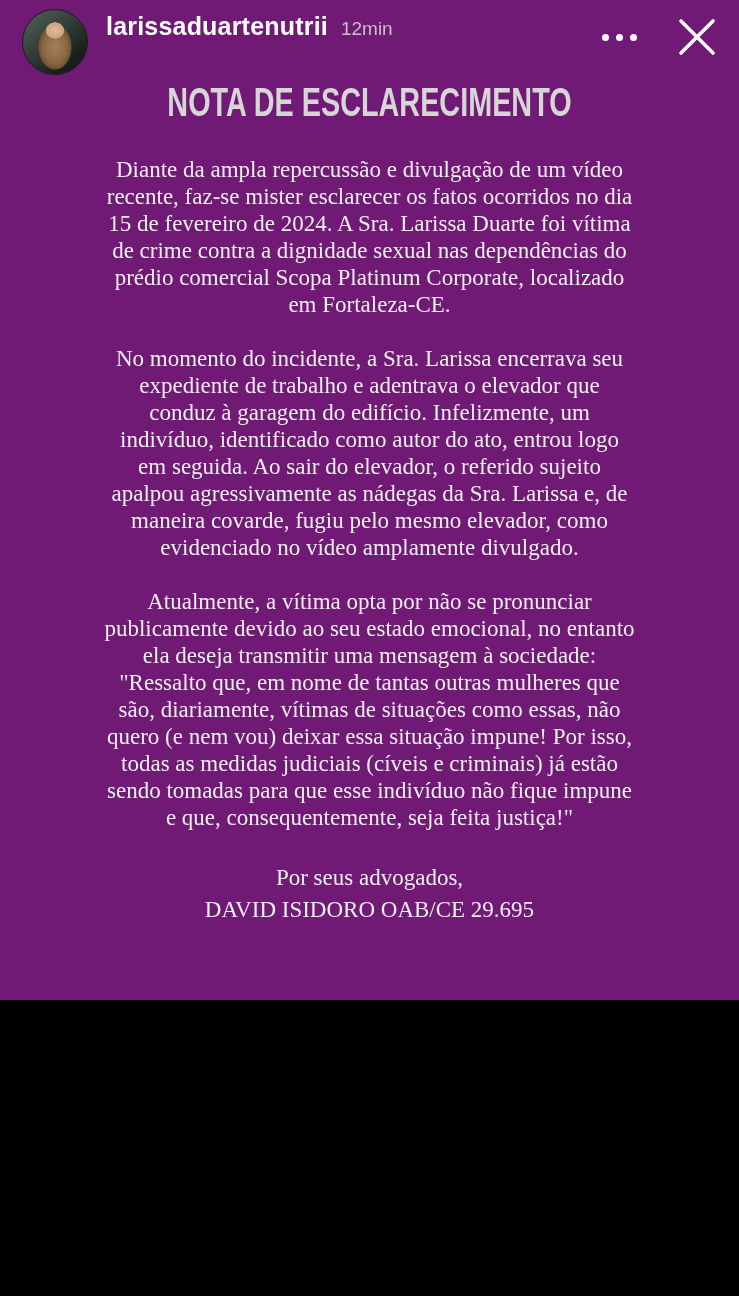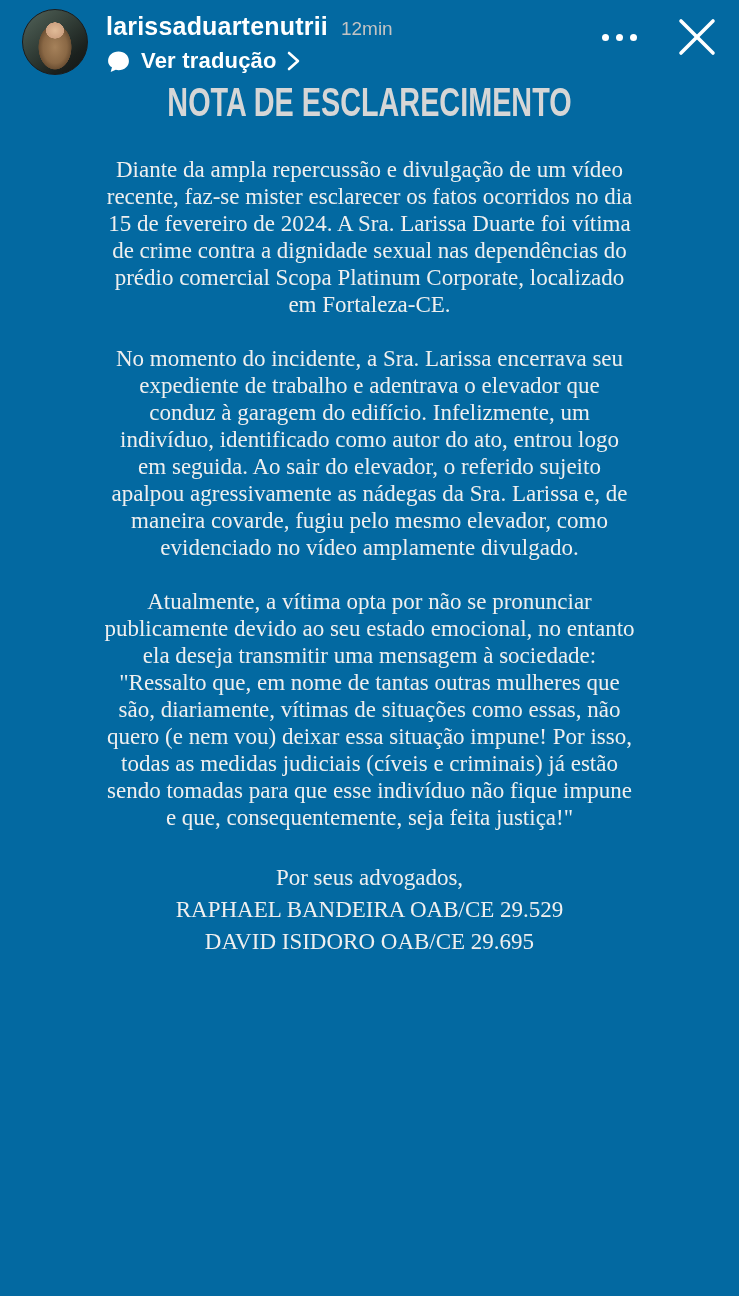--- a/index.html
+++ b/index.html
@@ -1,21 +1,21 @@
 <!DOCTYPE html>
 <html><head>
 <meta charset="utf-8">
 <style>
   * { margin: 0; padding: 0; box-sizing: border-box; }
   html, body { background: #000; }
   body { width: 739px; height: 1296px; overflow: hidden; position: relative; }
 
   .story-viewport {
-    width: 739px; height: 1296px;
-    background: #0369a1;
+    width: 739px; height: 1000px;
+    background: #701a75;
     position: relative;
     font-family: "Liberation Sans", sans-serif;
   }
 
   
   .story-header {
     position: absolute; top: 0; left: 0; right: 0;
     height: 92px;
     display: flex; align-items: flex-start;
     padding: 9px 18px 0 22px;
@@ -104,29 +104,20 @@
 <div class="story-viewport">
 
   <div class="story-header">
     <div class="avatar"></div>
 
     <div class="header-text">
       <div class="header-row1">
         <span class="username">larissaduartenutrii</span>
         <span class="timestamp">12min</span>
       </div>
-      <div class="translate-row">
-        <svg class="bubble-icon" viewBox="0 0 24 24">
-          <path fill="#ffffff" d="M12 2.5c5.8 0 10 3.9 10 8.9s-4.2 8.9-10 8.9c-.9 0-1.8-.1-2.6-.3l-4.9 2 1.2-4.4C3.2 16.1 2 13.9 2 11.4c0-5 4.2-8.9 10-8.9z"></path>
-        </svg>
-        <span class="translate-label">Ver tradução</span>
-        <svg class="chevron-icon" viewBox="0 0 13 20">
-          <polyline points="2,2 11,10 2,18" fill="none" stroke="#ffffff" stroke-width="2.6" stroke-linecap="round" stroke-linejoin="round"></polyline>
-        </svg>
-      </div>
     </div>
 
     <div class="header-actions">
       <div class="more-button">
         <div class="dots">
           <span></span>
             <span></span>
             <span></span>
         </div>
       </div>
@@ -142,19 +133,18 @@
   <div class="note">
     <div class="page-title">NOTA DE ESCLARECIMENTO</div>
 
     <div class="note-body">
       <p>Diante da ampla repercussão e divulgação de um vídeo recente, faz-se mister esclarecer os fatos ocorridos no dia 15 de fevereiro de 2024. A Sra. Larissa Duarte foi vítima de crime contra a dignidade sexual nas dependências do prédio comercial Scopa Platinum Corporate, localizado em Fortaleza-CE.</p>
       <p>No momento do incidente, a Sra. Larissa encerrava seu expediente de trabalho e adentrava o elevador que conduz à garagem do edifício. Infelizmente, um indivíduo, identificado como autor do ato, entrou logo em seguida. Ao sair do elevador, o referido sujeito apalpou agressivamente as nádegas da Sra. Larissa e, de maneira covarde, fugiu pelo mesmo elevador, como evidenciado no vídeo amplamente divulgado.</p>
       <p>Atualmente, a vítima opta por não se pronunciar publicamente devido ao seu estado emocional, no entanto ela deseja transmitir uma mensagem à sociedade: "Ressalto que, em nome de tantas outras mulheres que são, diariamente, vítimas de situações como essas, não quero (e nem vou) deixar essa situação impune! Por isso, todas as medidas judiciais (cíveis e criminais) já estão sendo tomadas para que esse indivíduo não fique impune e que, consequentemente, seja feita justiça!"</p>
 
       <div class="signature">
         <div>Por seus advogados,</div>
-        <div>RAPHAEL BANDEIRA OAB/CE 29.529</div>
         <div>DAVID ISIDORO OAB/CE 29.695</div>
       </div>
     </div>
   </div>
 
 </div>
 
 </body></html>

